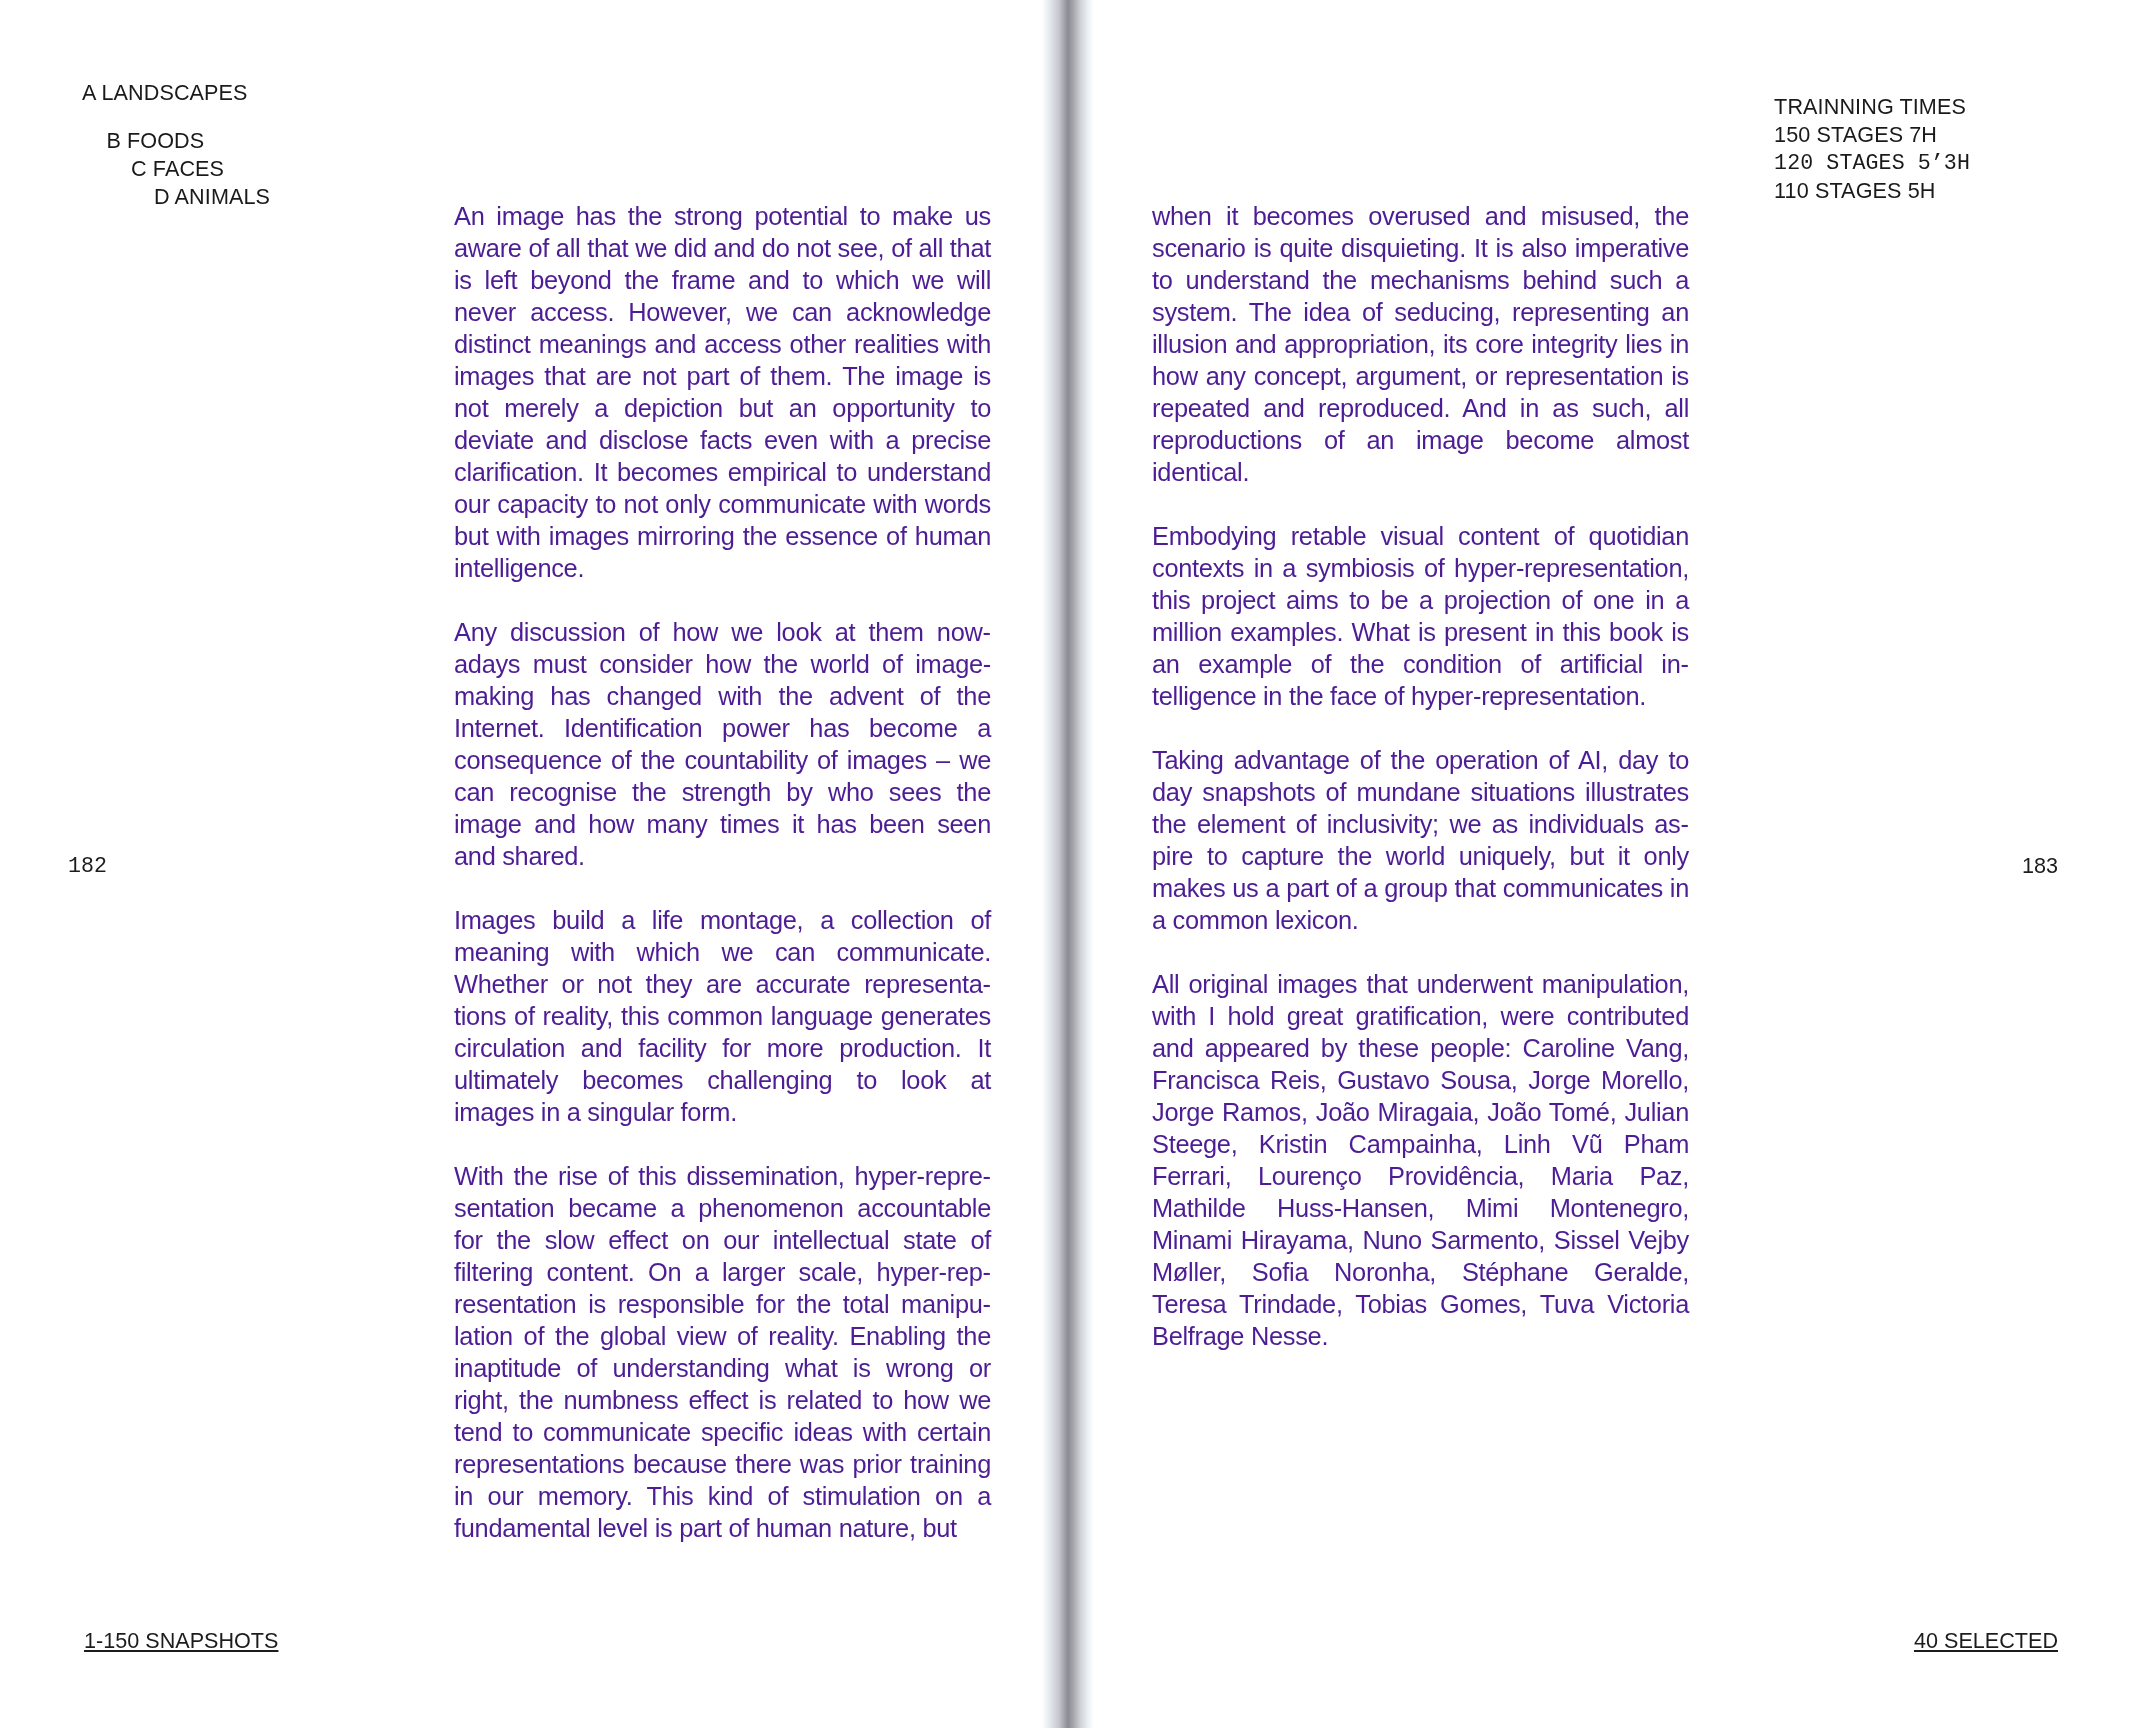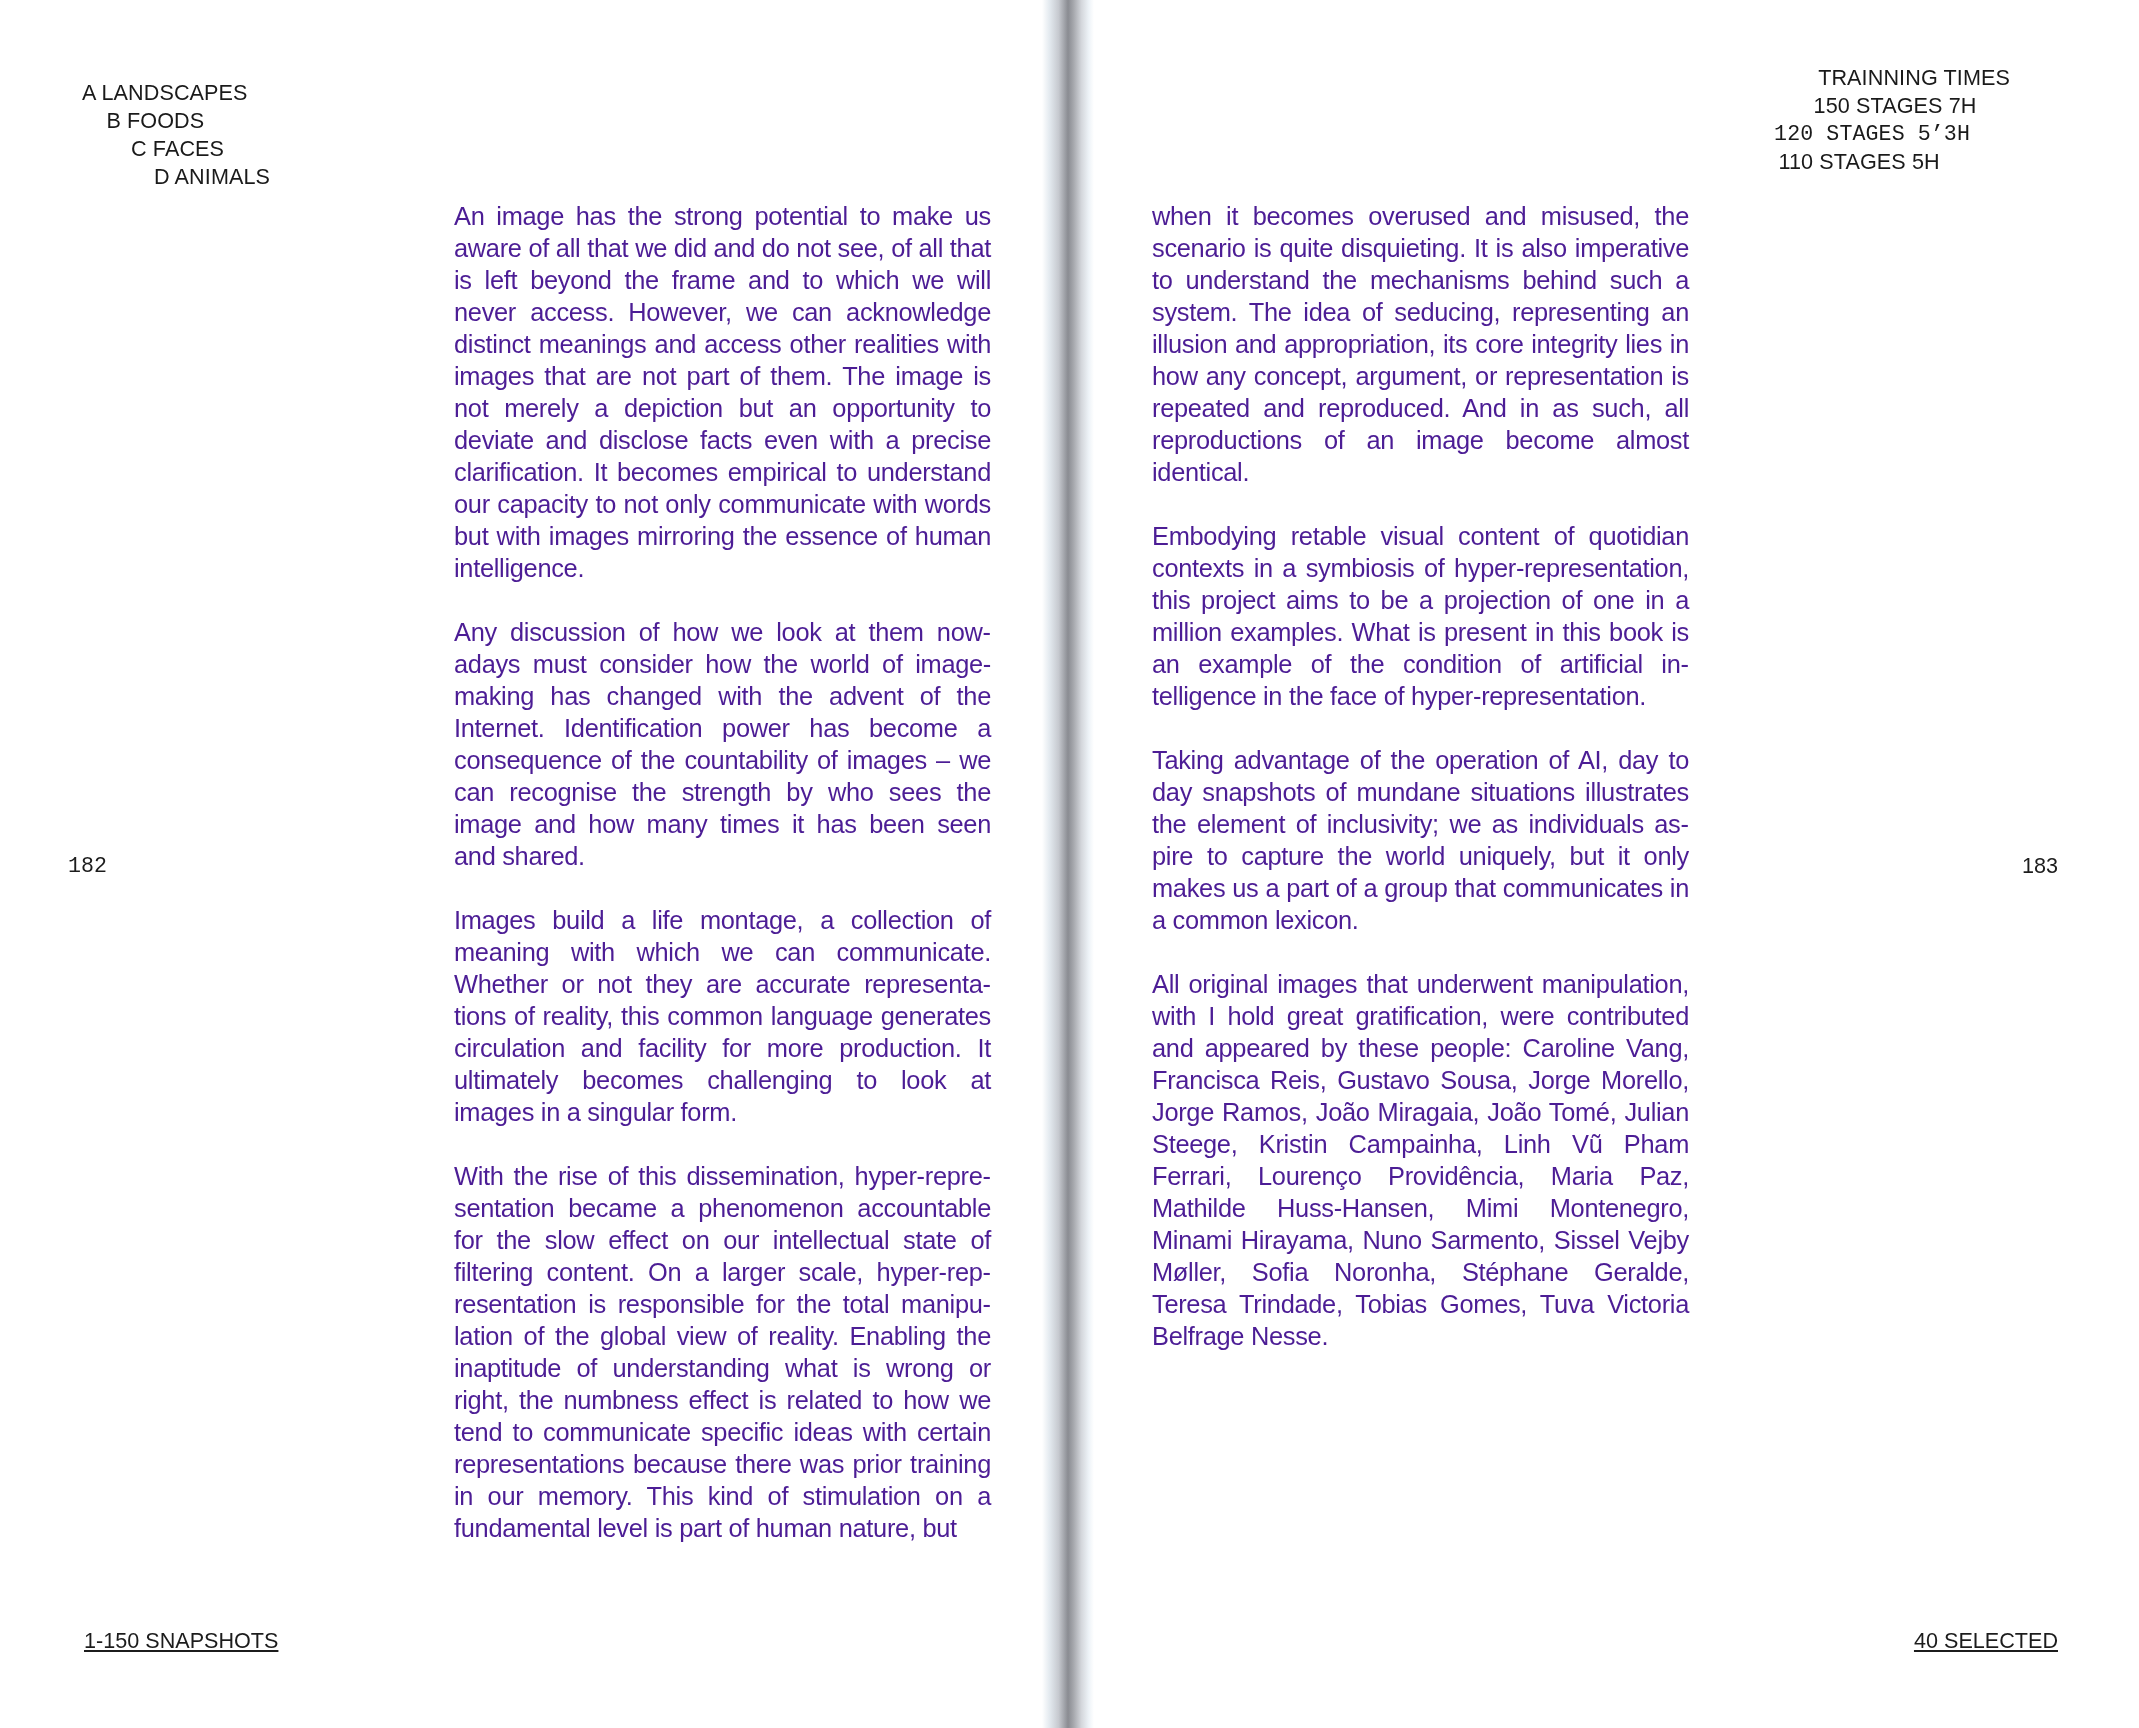--- a/index.html
+++ b/index.html
@@ -13,24 +13,24 @@
       #c6c9cf 32%,
       #8a8c92 50%,
       #a4a6ab 60%,
       #d4d7dc 76%,
       rgba(236,242,247,0.9) 90%,
       rgba(255,255,255,0) 100%); }
   .meta { position: absolute; font-size: 21.6px; line-height: 28px; letter-spacing: 0.1px; white-space: nowrap; color: #1a1a1a; }
   .meta div { white-space: nowrap; }
   .toc { left: 82px; top: 79px; }
   .toc .l0 { padding-left: 0; }
-  .toc .l1 { padding-left: 24.4px; }
+  .toc .l1 { padding-left: 24.4px; margin-top: 20px; }
   .toc .l2 { padding-left: 49px; }
   .toc .l3 { padding-left: 72px; }
-  .training { right: 86px; top: 64px; text-align: center; }
+  .training { right: 86px; top: 93px; text-align: left; }
   .training .r0 { margin-right: 0; }
   .training .r1 { margin-right: 38px; }
   .training .r2 { margin-right: 84px; font-family: Liberation Mono, monospace; }
   .training .r3 { margin-right: 110px; }
   .pagenum { position: absolute; top: 852px; font-size: 21.6px; line-height: 28px; }
   .pagenum.left { left: 68px; font-family: Liberation Mono, monospace; }
   .pagenum.right { right: 82px; }
   .footer { position: absolute; top: 1627px; font-size: 21.6px; line-height: 28px; white-space: nowrap; text-decoration: underline; }
   .footer.left { left: 84px; }
   .footer.right { right: 82px; }

